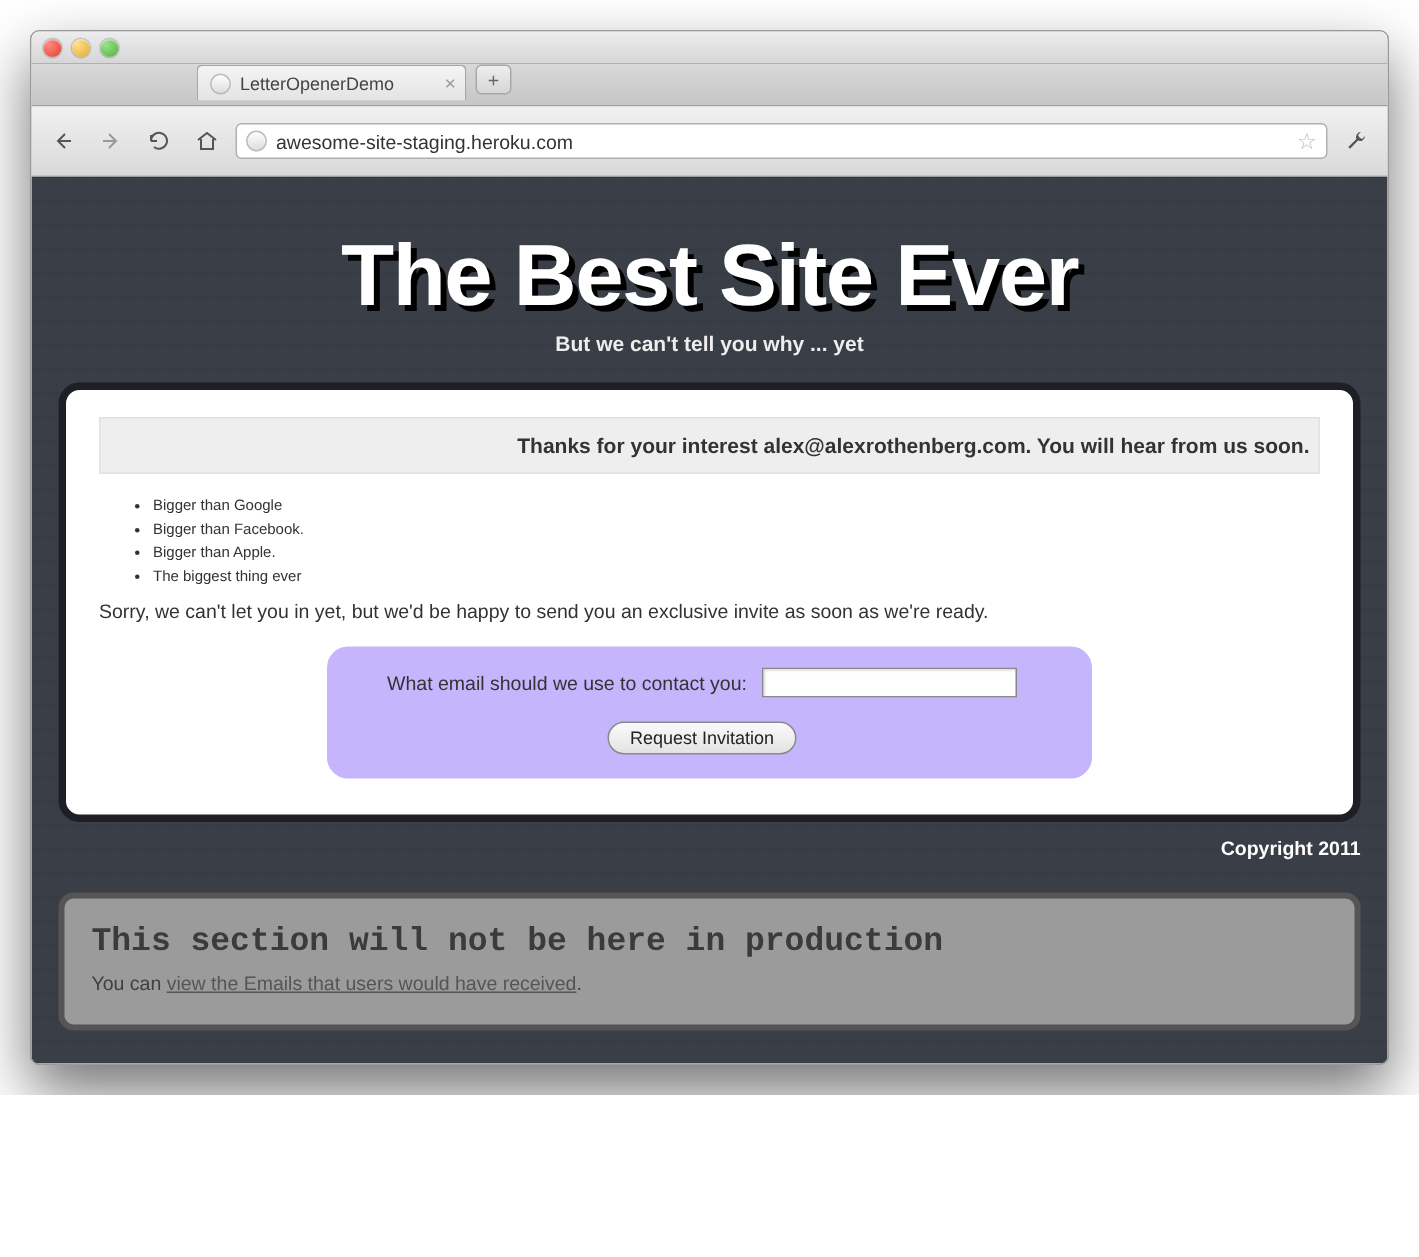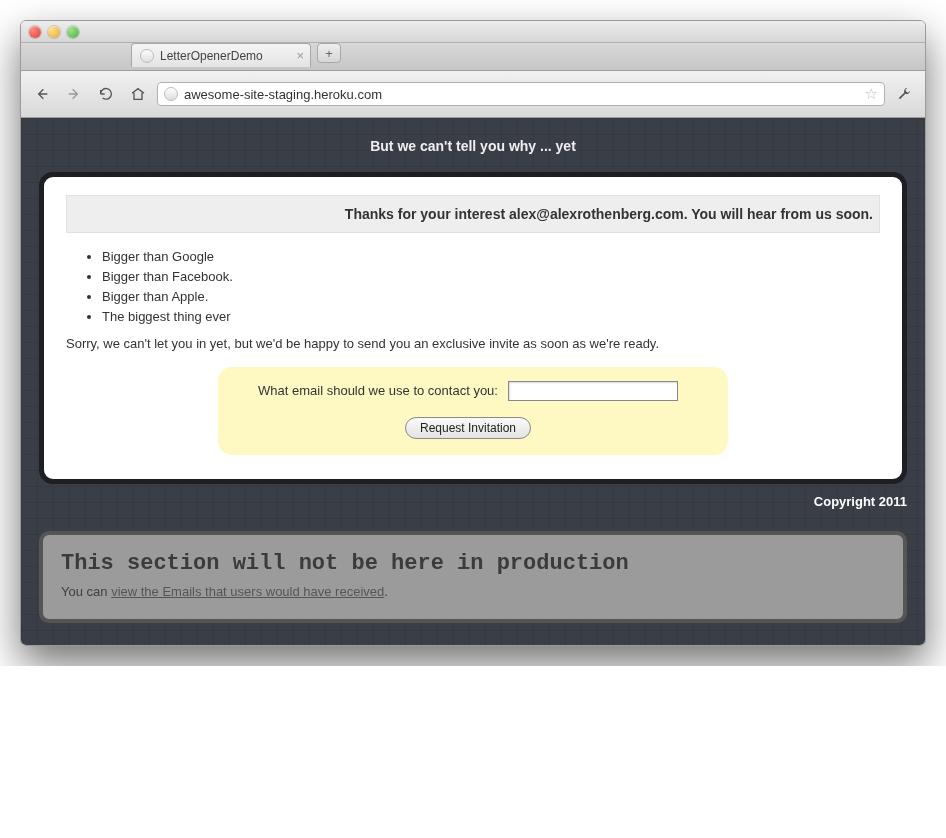--- a/index.html
+++ b/index.html
@@ -147,25 +147,25 @@
     color:#333;
   }
   .card h2 {
     font-family: Verdana, Geneva, sans-serif;
     font-size: 19px;
     margin: 10px 0 8px 0;
     color:#333;
   }
   .card p { font-family: Verdana, Geneva, sans-serif; font-size: 13px; color:#333; margin: 6px 0; }
   .card ul { margin: 6px 0 8px 0; padding-left: 36px; }
-  .card li { font-family: Verdana, Geneva, sans-serif; font-size: 13px; color:#333; line-height: 1.55; }
+  .card li { font-family: Verdana, Geneva, sans-serif; font-size: 10px; color:#333; line-height: 1.55; }
   .formbox {
     width: 510px;
     margin: 16px auto 0 auto;
-    background:#fef9c3;
+    background:#c4b5fd;
     border-radius: 14px;
     padding: 14px 28px 16px 18px;
     text-align:center;
   }
   .formrow {
     display:flex; align-items:center; justify-content:center; gap:10px;
     font-family: Verdana, Geneva, sans-serif; font-size: 13px; color:#333;
   }
   .formrow input[type="text"] {
     width: 170px; height: 20px;
@@ -261,20 +261,21 @@
     <div class="tbtn wrench">
       <svg viewBox="0 0 24 24">
           <path fill="#555" d="M21 7a5 5 0 0 1-6.9 4.6L6 19.7 4.3 18l8.1-8.1A5 5 0 0 1 17 3l-3 3 1.5 2.5L18 10l3-3z"></path>
         </svg>
     </div>
   </div>
 
   <div class="page">
 
     <div class="hero">
+      <h1>The Best Site Ever</h1>
       <p>But we can't tell you why ... yet</p>
     </div>
 
     <div class="card">
       <div class="flash">Thanks for your interest alex@alexrothenberg.com. You will hear from us soon.</div>
 
       <ul>
         <li>Bigger than Google</li>
         <li>Bigger than Facebook.</li>
         <li>Bigger than Apple.</li>

